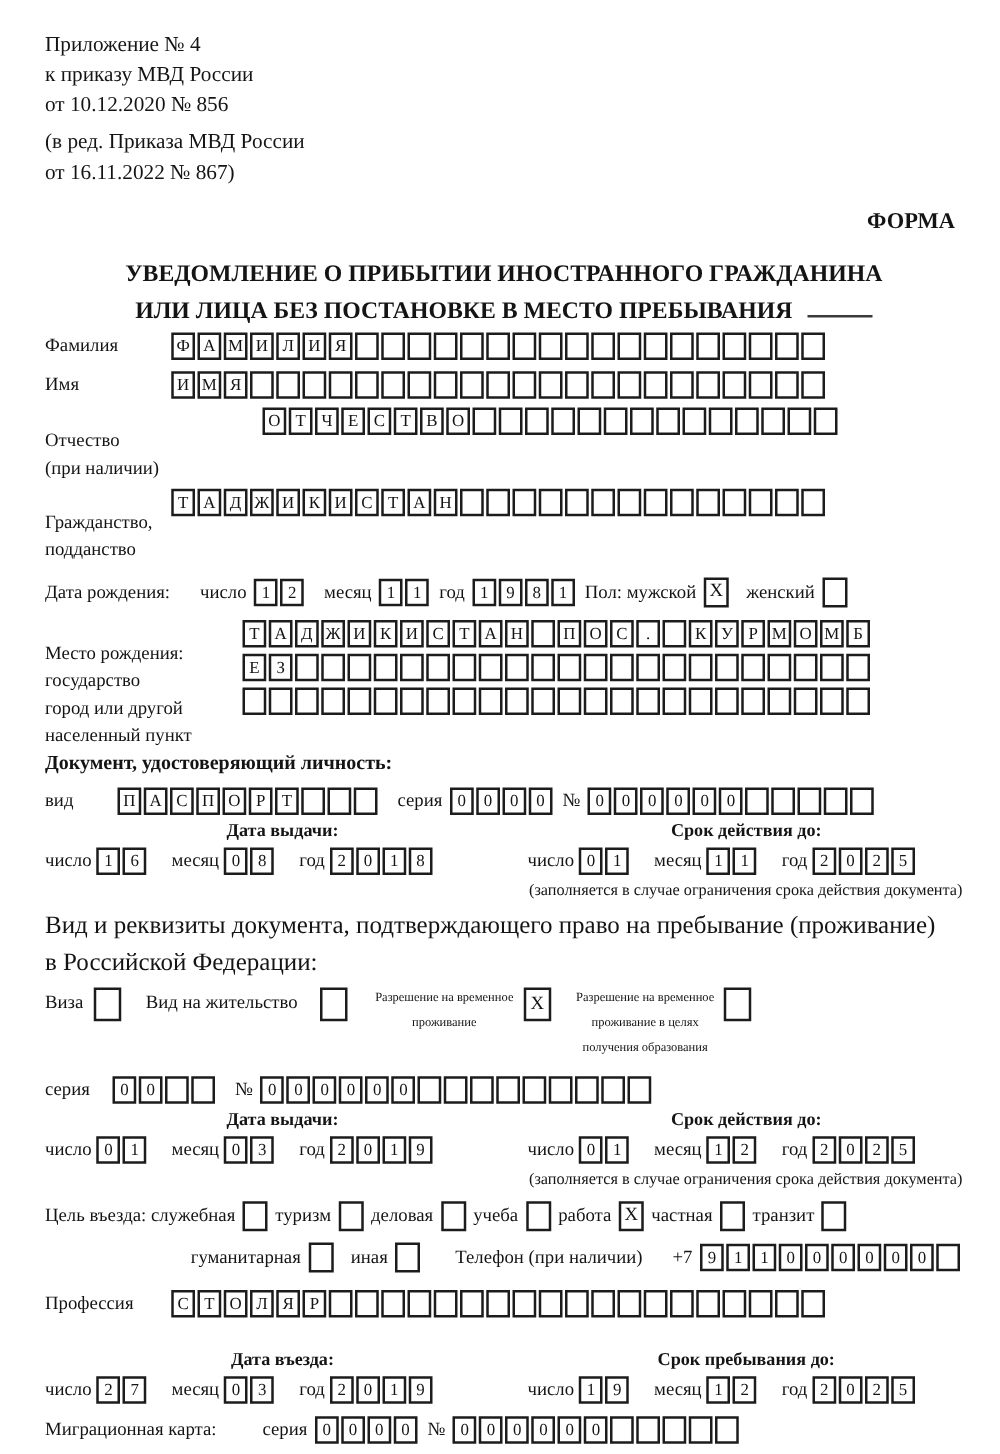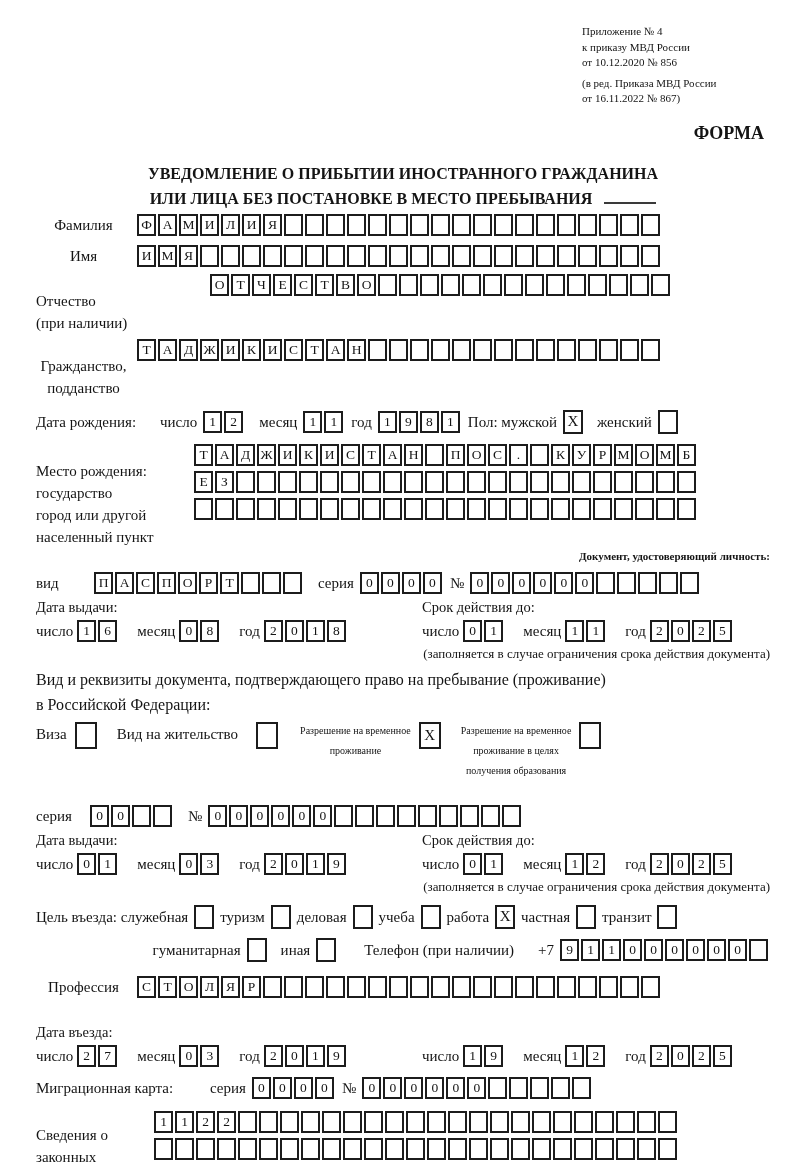--- a/index.html
+++ b/index.html
@@ -5,60 +5,60 @@
   * { box-sizing: border-box; margin: 0; padding: 0; }
   html, body { background: #ffffff; }
   body {
     width: 800px; height: 1163px; margin: 0 auto;
     font-family: "Liberation Serif", "DejaVu Serif", serif;
     color: #141414; overflow: hidden;
   }
   .page { padding: 24px 30px 8px 36px; }
 
   
-  .hdr { margin-left: 546px; font-size: 11px; line-height: 1.42; }
+  .hdr { font-size: 17px; line-height: 1.42; }
   .hdr .rev1 { margin-top: 5px; }
   .forma { text-align: right; padding-right: 6px; font-weight: bold; font-size: 18px; margin-top: 16px; }
 
-  .title { margin-top: 18px; text-align: center; font-weight: bold; font-size: 16px; line-height: 1.55; }
+  .title { margin-top: 18px; text-align: center; font-weight: bold; font-size: 19px; line-height: 1.55; }
   .blank { display: inline-block; width: 52px; border-bottom: 2px solid #3a3a3a; margin-left: 12px; }
 
   .sect { margin-top: 22px; margin-bottom: 16px; font-weight: bold; font-size: 14.6px; text-align: center; white-space: nowrap; }
 
   .row { display: flex; align-items: center; margin-bottom: 5px; column-gap: 6px; }
   .row.top { align-items: flex-start; }
   .lbl { font-size: 15px; line-height: 26px; white-space: nowrap; flex: none; }
   .lblblock { font-size: 15px; line-height: 22px; flex: none; margin-top: 16px; }
-  .w95 { width: 95px; text-align: center; } .w168 { width: 168px; } .w152 { width: 152px; } .w112 { width: 112px; }
+  .w95 { width: 95px; } .w168 { width: 168px; } .w152 { width: 152px; } .w112 { width: 112px; }
 
   .cells { display: flex; flex: none; }
   .cell {
     display: inline-flex; align-items: center; justify-content: center; flex: none;
     width: 19px; height: 22px; border: 2px solid #1c1c1c; margin-right: 2px;
     font-size: 13.5px; line-height: 1;
   }
   .cr { margin-bottom: 5px; }
 
   .chk {
     display: inline-flex; align-items: center; justify-content: center; flex: none;
     width: 20px; height: 24px; border: 2px solid #1c1c1c; font-size: 15px;
   }
   .chk.lg { width: 22px; height: 27px; }
 
-  .doc-head { text-align: right; font-weight: bold; font-size: 11px; margin: 2px 0 8px; }
+  .doc-head { text-align: left; font-weight: bold; font-size: 16px; margin: 2px 0 8px; }
 
   .heads { margin-bottom: 2px; }
-  .hl { font-size: 14.5px; flex: none; }
+  .hl { font-size: 14.5px; text-align: center; flex: none; font-weight: bold; }
   .dg { display: flex; align-items: center; column-gap: 4px; flex: none; }
   .dg .sp { width: 10px; flex: none; }
   .dg-left { width: 380px; }
   .note { text-align: right; font-size: 13px; margin: 0 0 9px; }
 
-  .intro { font-size: 16px; margin-bottom: 7px; }
-  .opts { margin-bottom: 22px; column-gap: 8px; }
+  .intro { font-size: 20px; margin-bottom: 7px; }
+  .opts { margin-bottom: 10px; column-gap: 8px; }
   .optlbl { font-size: 10px; line-height: 20px; text-align: center; flex: none; }
   .opts .chk { margin-top: 1px; }
 </style>
 </head>
 <body>
 
 <div class="page">
 
   <div class="hdr">
     <div>Приложение № 4</div>
@@ -573,20 +573,21 @@
         <span class="cell"></span>
         <span class="cell"></span>
         <span class="cell"></span>
         <span class="cell"></span>
         <span class="cell"></span>
       </span>
   </div>
 
   <div class="row heads">
     <span class="hl dg-left">Дата въезда:</span>
+    <span class="hl" style="width:350px">Срок пребывания до:</span>
   </div>
 
   <div class="row" style="margin-bottom:6px;">
     <span class="dg dg-left">
       <span class="lbl">число</span>
       <span class="cells">
           <span class="cell">2</span>
           <span class="cell">7</span>
         </span>
       <span class="sp"></span>

